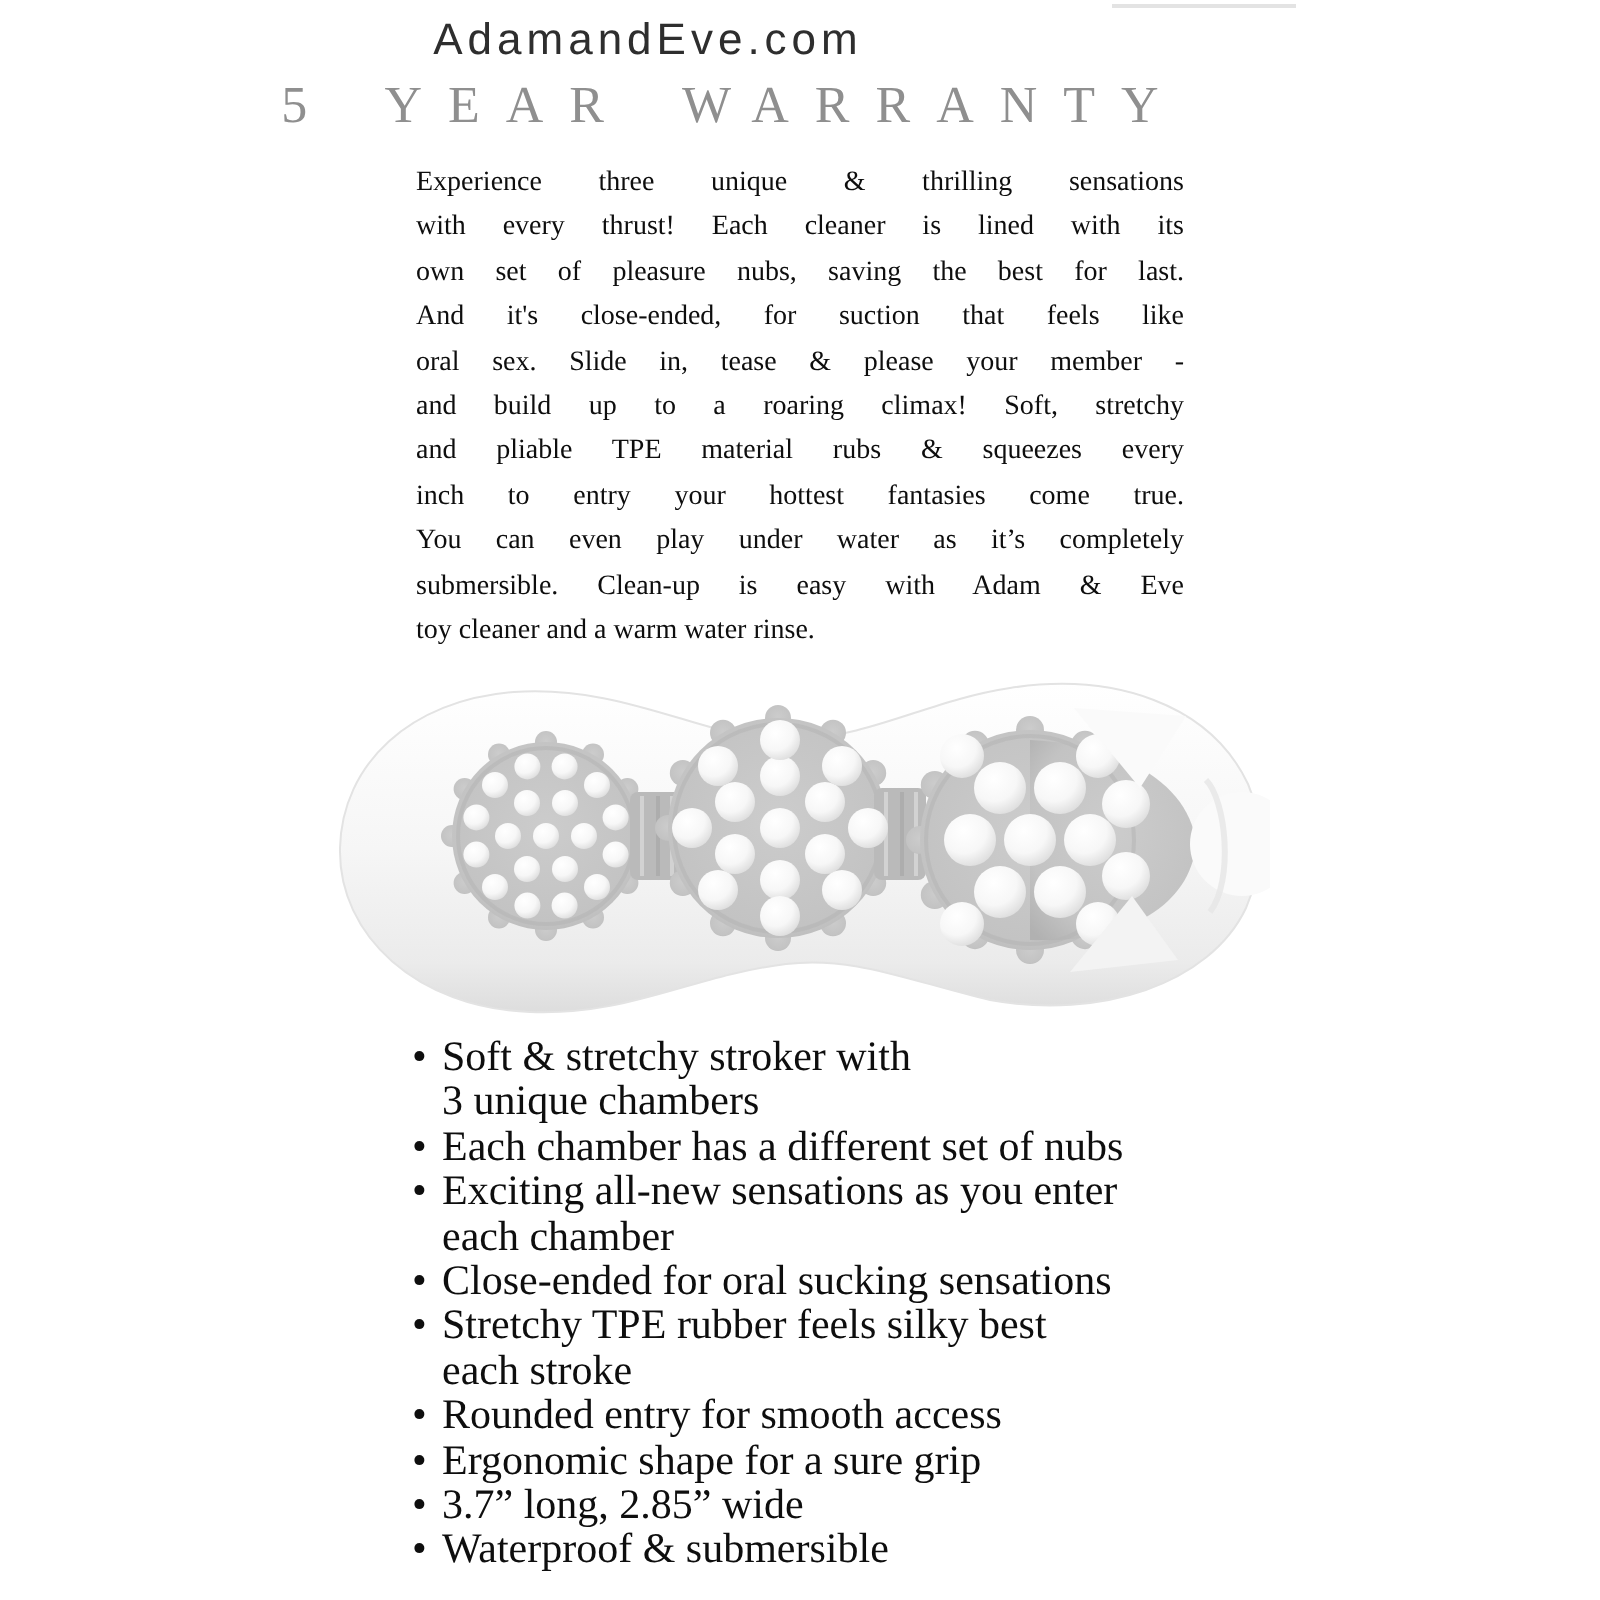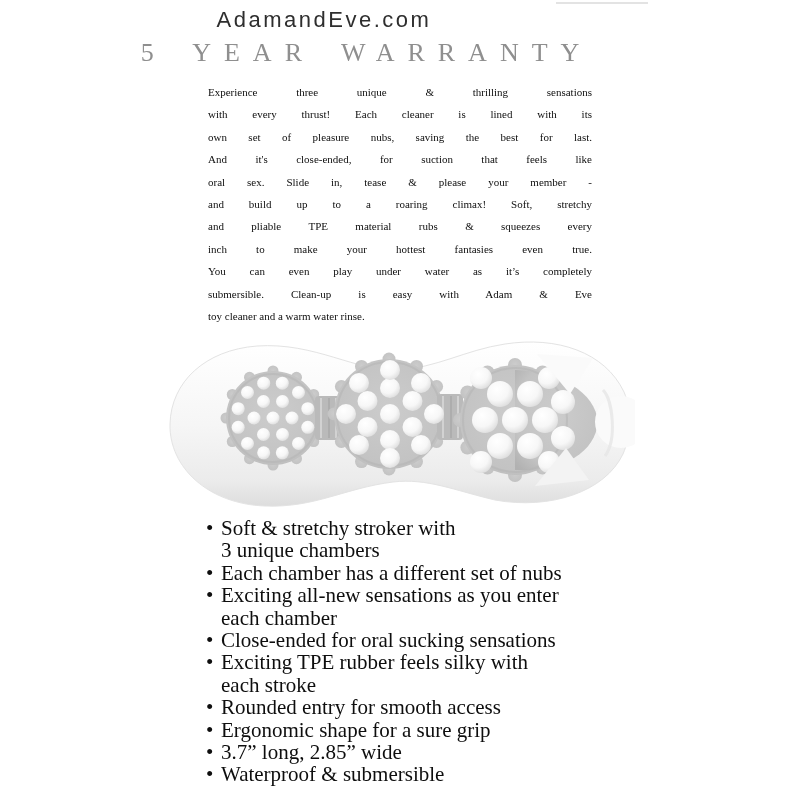--- a/index.html
+++ b/index.html
@@ -45,21 +45,21 @@
     word-spacing: 7px;
     text-indent: 13px;
     white-space: nowrap;
     padding-left: 36px;
   }
   .description {
     position: absolute;
     left: 208px;
     top: 81px;
     width: 384px;
-    font-size: 11px;
+    font-size: 14px;
     line-height: 22.4px;
     color: #0e0e0e;
   }
   .para-line {
     text-align: justify;
     text-align-last: justify;
     white-space: nowrap;
   }
   .description .para-line:last-child {
     text-align: center;
@@ -102,21 +102,21 @@
   <div class="warranty">5 YEAR WARRANTY</div>
 
   <div class="description">
       <div class="para-line">Experience three unique &amp; thrilling sensations</div>
       <div class="para-line">with every thrust! Each cleaner is lined with its</div>
       <div class="para-line">own set of pleasure nubs, saving the best for last.</div>
       <div class="para-line">And it's close-ended, for suction that feels like</div>
       <div class="para-line">oral sex. Slide in, tease &amp; please your member -</div>
       <div class="para-line">and build up to a roaring climax! Soft, stretchy</div>
       <div class="para-line">and pliable TPE material rubs &amp; squeezes every</div>
-      <div class="para-line">inch to make your hottest fantasies even true.</div>
+      <div class="para-line">inch to entry your hottest fantasies come true.</div>
       <div class="para-line">You can even play under water as it’s completely</div>
       <div class="para-line">submersible. Clean-up is easy with Adam &amp; Eve</div>
       <div class="para-line">toy cleaner and a warm water rinse.</div>
     </div>
 
   <div class="illustration">
     <svg viewBox="0 0 470 190" width="470" height="190">
       <defs>
         <linearGradient id="bodyG" x1="0" y1="0" x2="0" y2="1">
           <stop offset="0" stop-color="#ffffff"></stop>
@@ -299,21 +299,21 @@
         <span class="bullet-dot">•</span>
         <span class="feature-text">Exciting all-new sensations as you enter
 each chamber</span>
       </li>
         <li>
         <span class="bullet-dot">•</span>
         <span class="feature-text">Close-ended for oral sucking sensations</span>
       </li>
         <li>
         <span class="bullet-dot">•</span>
-        <span class="feature-text">Exciting TPE rubber feels silky with
+        <span class="feature-text">Stretchy TPE rubber feels silky best
 each stroke</span>
       </li>
         <li>
         <span class="bullet-dot">•</span>
         <span class="feature-text">Rounded entry for smooth access</span>
       </li>
         <li>
         <span class="bullet-dot">•</span>
         <span class="feature-text">Ergonomic shape for a sure grip</span>
       </li>

